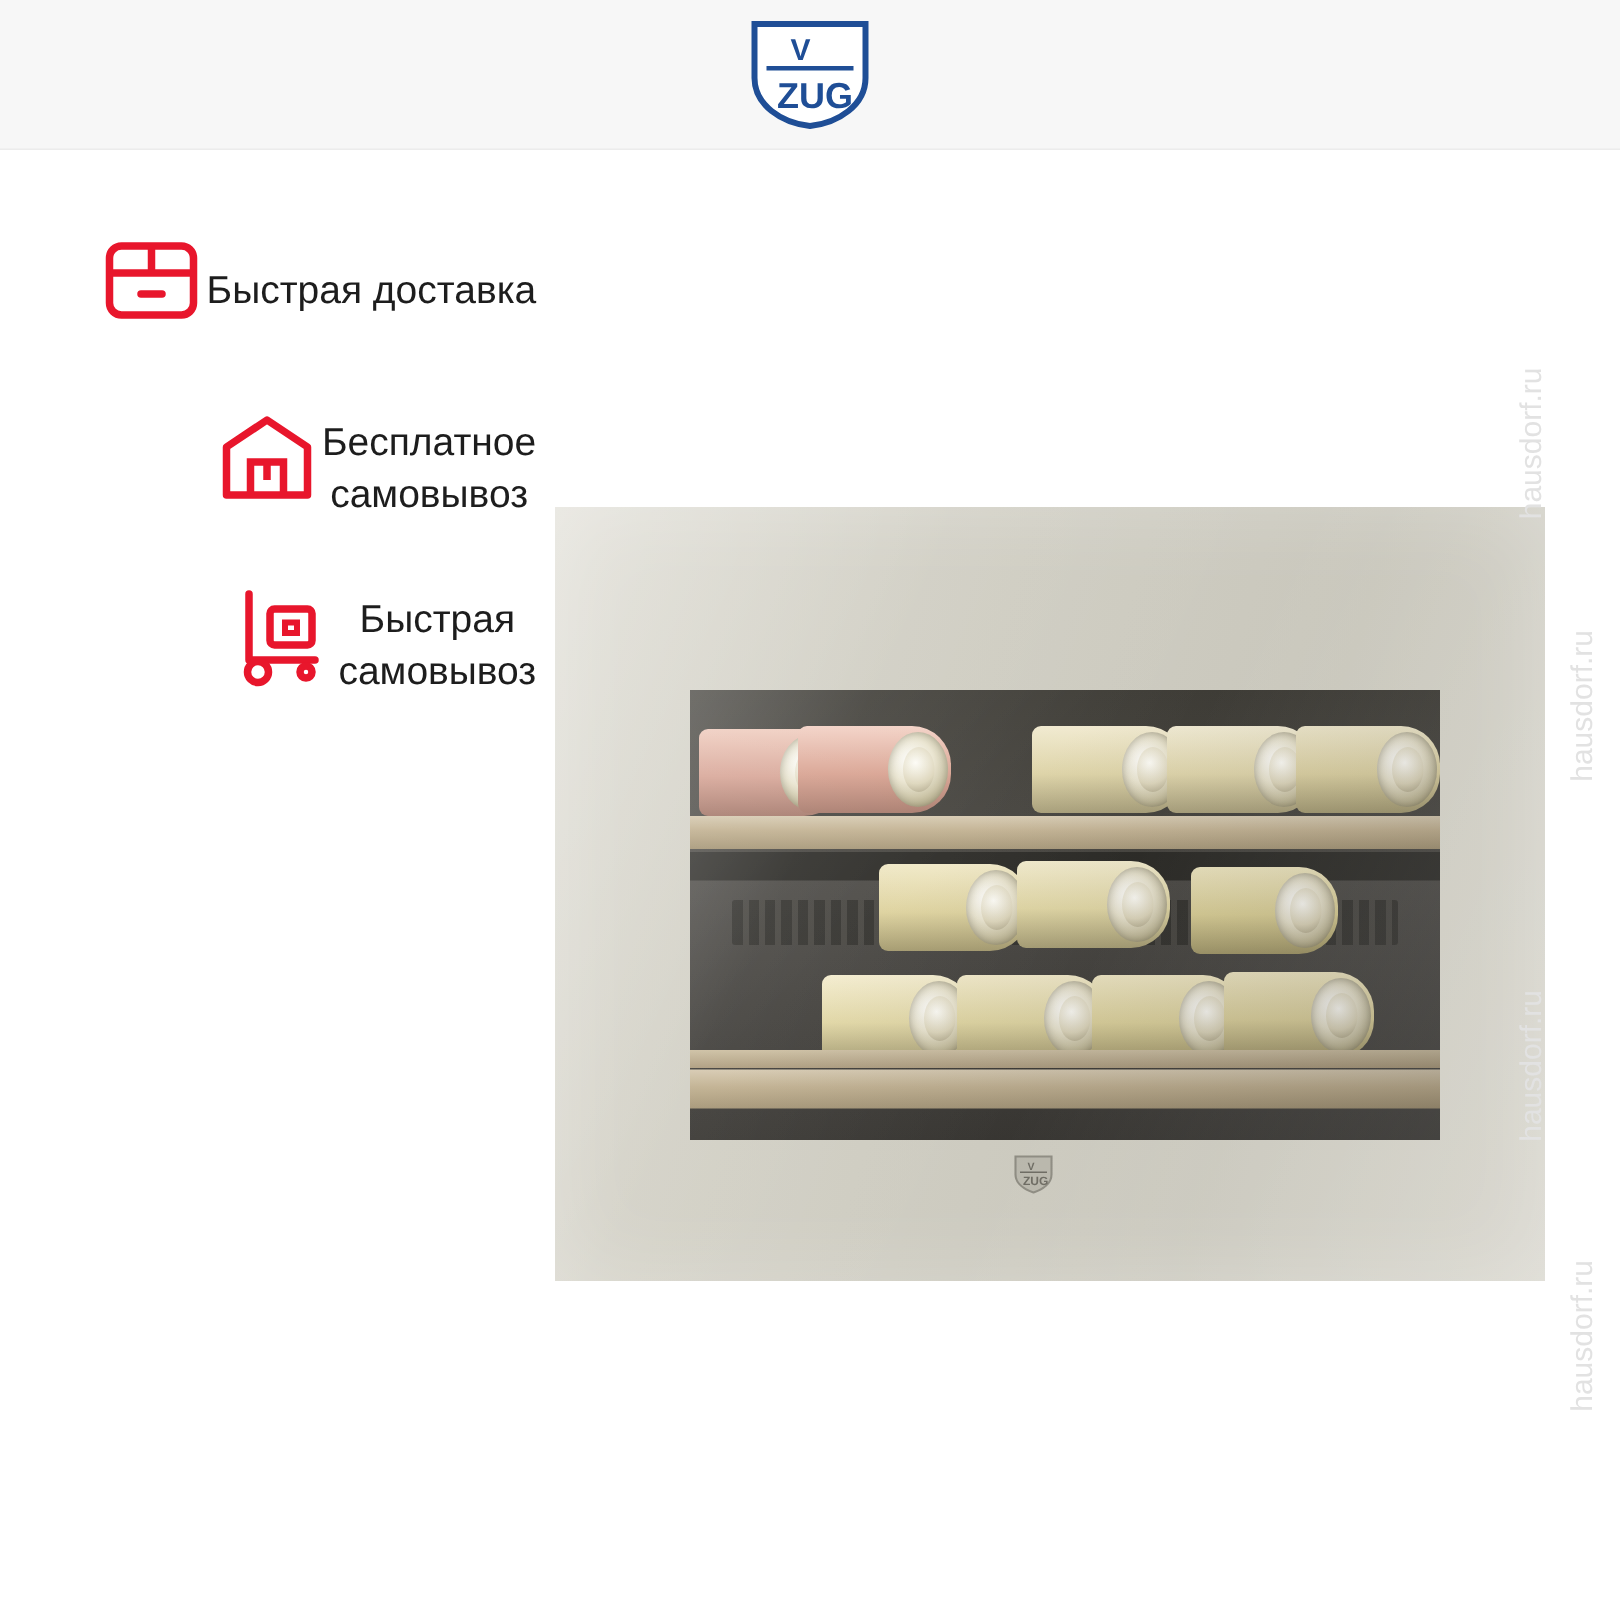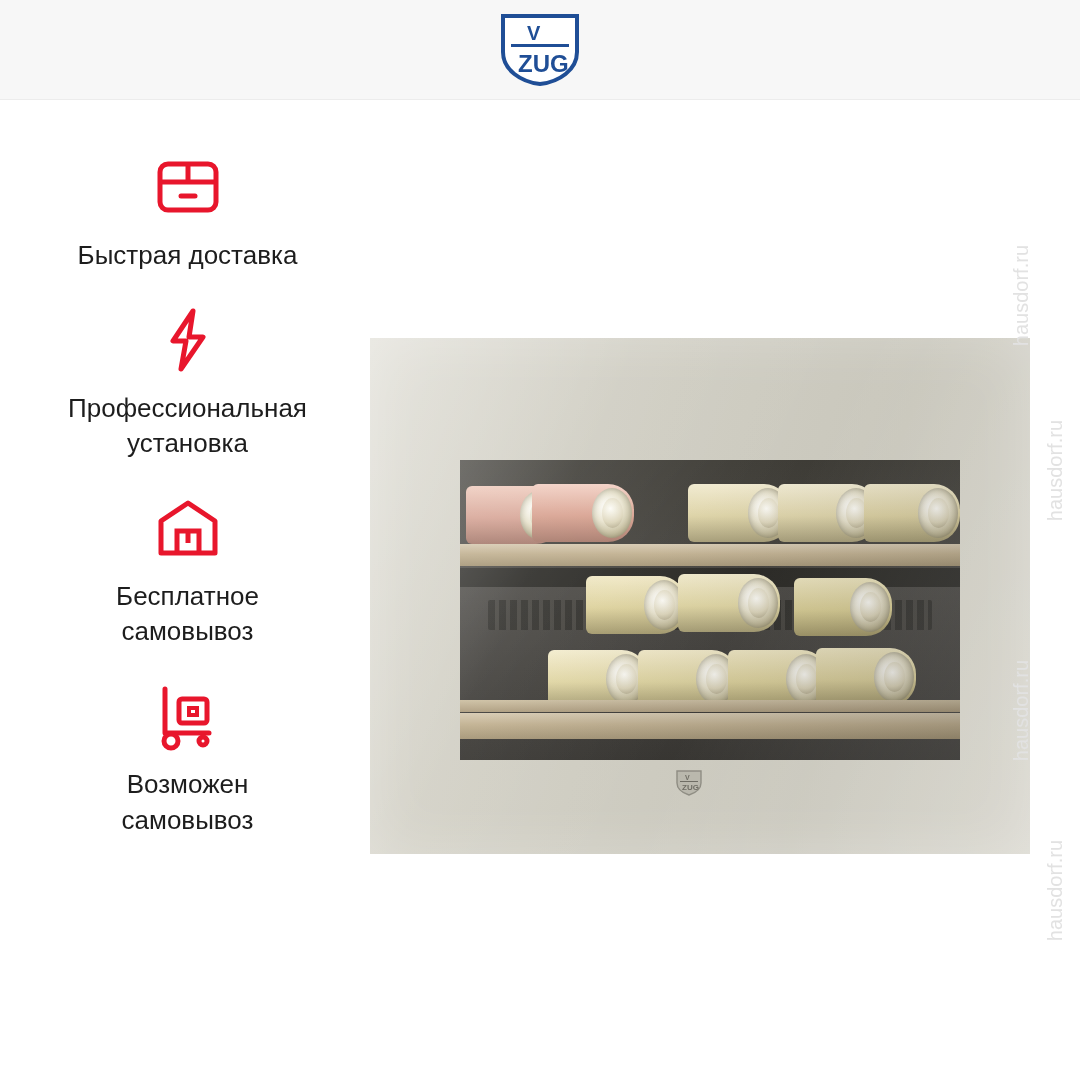--- a/index.html
+++ b/index.html
@@ -40,23 +40,24 @@
     left: 0;
     top: 150px;
     width: 375px;
     display: flex;
     flex-direction: column;
     align-items: center;
   }
   .feature {
     width: 340px;
     display: flex;
-    flex-direction: column;
+    flex-direction: row;
     align-items: center;
     margin-bottom: 30px;
+    justify-content: flex-end;
   }
   .feature-icon {
     width: 74px;
     height: 74px;
     display: flex;
     align-items: center;
     justify-content: center;
     margin-bottom: 14px;
   }
   .feature-label {
@@ -216,29 +217,20 @@
       <svg viewBox="0 0 74 74" width="74" height="74" aria-hidden="true">
         <rect x="9" y="14" width="56" height="46" rx="8" fill="none" stroke="#e8162c" stroke-width="5"></rect>
         <line x1="37" y1="14" x2="37" y2="32" stroke="#e8162c" stroke-width="5"></line>
         <line x1="9" y1="32" x2="65" y2="32" stroke="#e8162c" stroke-width="5"></line>
         <line x1="30" y1="46" x2="44" y2="46" stroke="#e8162c" stroke-width="5" stroke-linecap="round"></line>
       </svg>
     </div>
     <div class="feature-label">Быстрая доставка</div>
   </div>
 
-  <div class="feature">
-    <div class="feature-icon">
-      <svg viewBox="0 0 74 74" width="74" height="74" aria-hidden="true">
-        <path d="M42 8 L22 38 H35 L30 66 L52 34 H38 Z" fill="none" stroke="#e8162c" stroke-width="5" stroke-linejoin="round"></path>
-      </svg>
-    </div>
-    <div class="feature-label">Профессиональная
-установка</div>
-  </div>
 
   <div class="feature">
     <div class="feature-icon">
       <svg viewBox="0 0 74 74" width="74" height="74" aria-hidden="true">
         <path d="M10 30 L37 12 L64 30 V62 H10 Z" fill="none" stroke="#e8162c" stroke-width="5" stroke-linejoin="round"></path>
         <path d="M26 62 V40 H48 V62" fill="none" stroke="#e8162c" stroke-width="5"></path>
         <line x1="37" y1="40" x2="37" y2="52" stroke="#e8162c" stroke-width="5"></line>
       </svg>
     </div>
     <div class="feature-label">Бесплатное
@@ -248,21 +240,21 @@
   <div class="feature">
     <div class="feature-icon">
       <svg viewBox="0 0 74 74" width="74" height="74" aria-hidden="true">
         <path d="M14 10 V54 H58" fill="none" stroke="#e8162c" stroke-width="5" stroke-linecap="round" stroke-linejoin="round"></path>
         <rect x="28" y="20" width="28" height="24" rx="3" fill="none" stroke="#e8162c" stroke-width="5"></rect>
         <rect x="38" y="29" width="8" height="7" fill="none" stroke="#e8162c" stroke-width="4"></rect>
         <circle cx="20" cy="62" r="7" fill="none" stroke="#e8162c" stroke-width="5"></circle>
         <circle cx="52" cy="62" r="4" fill="none" stroke="#e8162c" stroke-width="5"></circle>
       </svg>
     </div>
-    <div class="feature-label">Возможен
+    <div class="feature-label">Быстрая
 самовывоз</div>
   </div>
 
 </div>
 
 <div class="product">
 
   <div class="glass">
     <div class="interior-upper"></div>
     <div class="interior-lower"></div>

